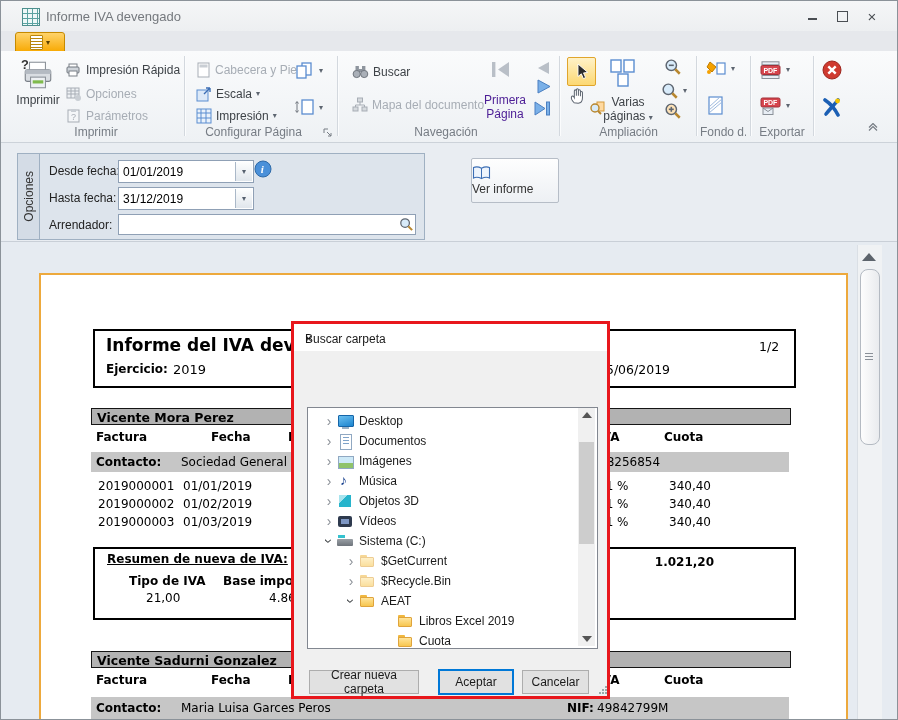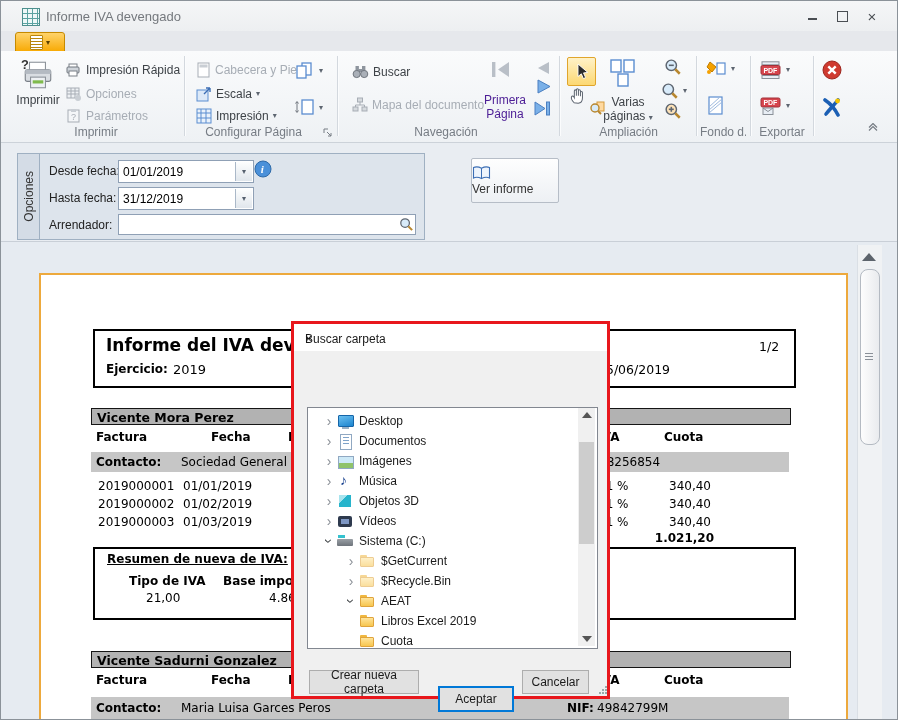--- a/index.html
+++ b/index.html
@@ -65,21 +65,21 @@
   .dbar{left:90px;width:700px;height:17px;background:#b2b2b2;border:1px solid #151515;font-weight:bold;font-size:12.5px;padding:1px 0 0 5px;box-sizing:border-box}
   .dgray{left:90px;width:698px;height:20px;background:#c6c6c6}
   .sumbox{left:92px;top:546px;width:699px;height:69px;border:2px solid #000}
   
   .dialog{left:290px;top:320px;width:319px;height:378px;border:3px solid #e8171c;background:#f0f0f0;box-sizing:border-box}
   .dlgtitle{left:290px;top:320px;width:319px;height:30px;background:#fff;box-sizing:border-box;border:3px solid #e8171c;border-bottom:none}
   .dlgtitle span{position:absolute;left:11px;top:8px;font-size:12px;color:#1a1a1a}
   .dlgclose{position:absolute;right:10px;top:3px;font-size:17px;color:#222}
   .treebox{left:306px;top:406px;width:289px;height:240px;background:#fff;border:1px solid #828790;overflow:hidden}
   .titem{position:absolute;left:306px;width:268px;height:20px;display:flex;align-items:center;font-size:12px;color:#1a1a1a}
-  .l0{padding-left:14px}.l1{padding-left:36px}.l2{padding-left:36px}
+  .l0{padding-left:14px}.l1{padding-left:36px}.l2{padding-left:74px}
   .chev{width:16px;flex:none;color:#8a8f96;font-size:14px;line-height:1;text-align:center}
   .chev.exp{transform:rotate(90deg);color:#3c4043}
   .ic{width:17px;height:15px;display:inline-block;position:relative;flex:none;margin-right:5px}
   .ic-desktop::before{content:"";position:absolute;left:1px;top:1px;width:14px;height:10px;background:linear-gradient(160deg,#6cc0f0,#1b84cf);border:1px solid #1565a8;border-radius:1px}
   .ic-desktop::after{content:"";position:absolute;left:5px;bottom:0;width:7px;height:2px;background:#9ab0c4}
   .ic-doc::before{content:"";position:absolute;left:3px;top:0;width:10px;height:14px;background:#fff;border:1px solid #90a8c2}
   .ic-doc::after{content:"";position:absolute;left:6px;top:3px;width:6px;height:8px;background:repeating-linear-gradient(#7fa3c9 0 1px,transparent 1px 3px)}
   .ic-img::before{content:"";position:absolute;left:1px;top:2px;width:14px;height:11px;border:1px solid #90a8c2;background:linear-gradient(#cde9f7 0 55%,#8fc36a 55%)}
   .ic-music::before{content:"♪";position:absolute;left:3px;top:-2px;font-size:14px;color:#123c8c}
   .ic-cube::before{content:"";position:absolute;left:2px;top:1px;width:12px;height:12px;background:linear-gradient(135deg,#a8e4ee 0 35%,#27b4cc 35%)}
@@ -412,21 +412,21 @@
   <span class="abs doc" style="left:182px;top:496px">01/02/2019</span>
   <span class="abs doc" style="left:597px;top:496px">21 %</span>
   <span class="abs doc" style="left:640px;top:496px;width:70px;text-align:right">340,40</span>
 </div>
 <div>
   <span class="abs doc" style="left:97px;top:514px">2019000003</span>
   <span class="abs doc" style="left:182px;top:514px">01/03/2019</span>
   <span class="abs doc" style="left:597px;top:514px">21 %</span>
   <span class="abs doc" style="left:640px;top:514px;width:70px;text-align:right">340,40</span>
 </div>
-<span class="abs doc b" style="left:633px;top:530px;width:80px;text-align:right">1.021,20</span>
+<span class="abs doc b" style="left:633px;top:554px;width:80px;text-align:right">1.021,20</span>
 
 <div class="abs sumbox"></div>
 <span class="abs doc b" style="left:106px;top:551px;text-decoration:underline">Resumen de nueva de IVA:</span>
 <span class="abs doc b" style="left:128px;top:573px">Tipo de IVA</span>
 <span class="abs doc b" style="left:222px;top:573px">Base imponible</span>
 <span class="abs doc" style="left:145px;top:590px">21,00</span>
 <span class="abs doc" style="left:268px;top:590px">4.862,86</span>
 
 <div class="abs doc dbar" style="top:650px">Vicente Sadurni Gonzalez</div>
 <span class="abs doc b" style="left:95px;top:672px">Factura</span>
@@ -509,15 +509,15 @@
   <span>Cuota</span>
 </div>
 
 <div class="abs tsb">
   <span class="tsb-up"></span>
   <span class="tsb-th"></span>
   <span class="tsb-dn"></span>
 </div>
 
 <button class="dlgbtn" style="left:308px;top:669px;width:110px">Crear nueva carpeta</button>
-<button class="dlgbtn focus" style="left:437px;top:685px;width:76px;height:26px">Aceptar</button>
+<button class="dlgbtn focus" style="left:437px;top:668px;width:76px;height:26px">Aceptar</button>
 <button class="dlgbtn" style="left:521px;top:669px;width:67px">Cancelar</button>
 <span class="abs grip"></span>
 
 </body></html>

